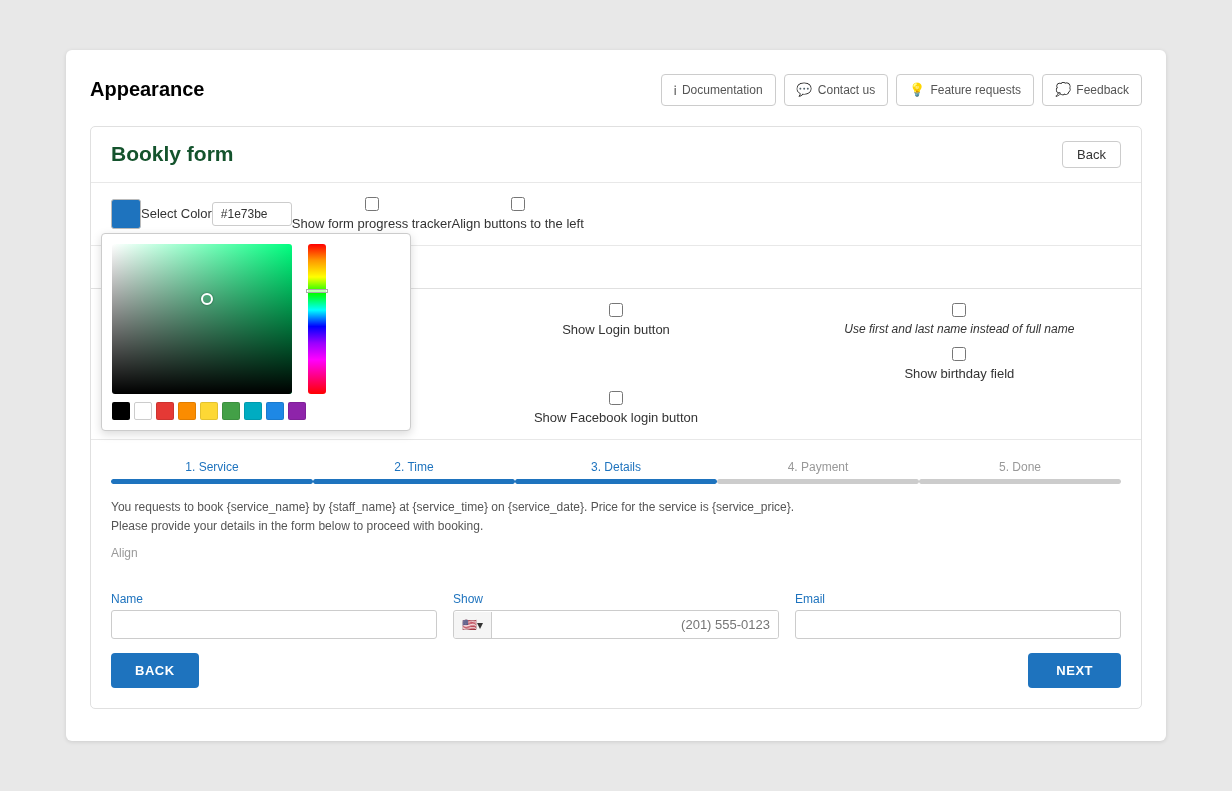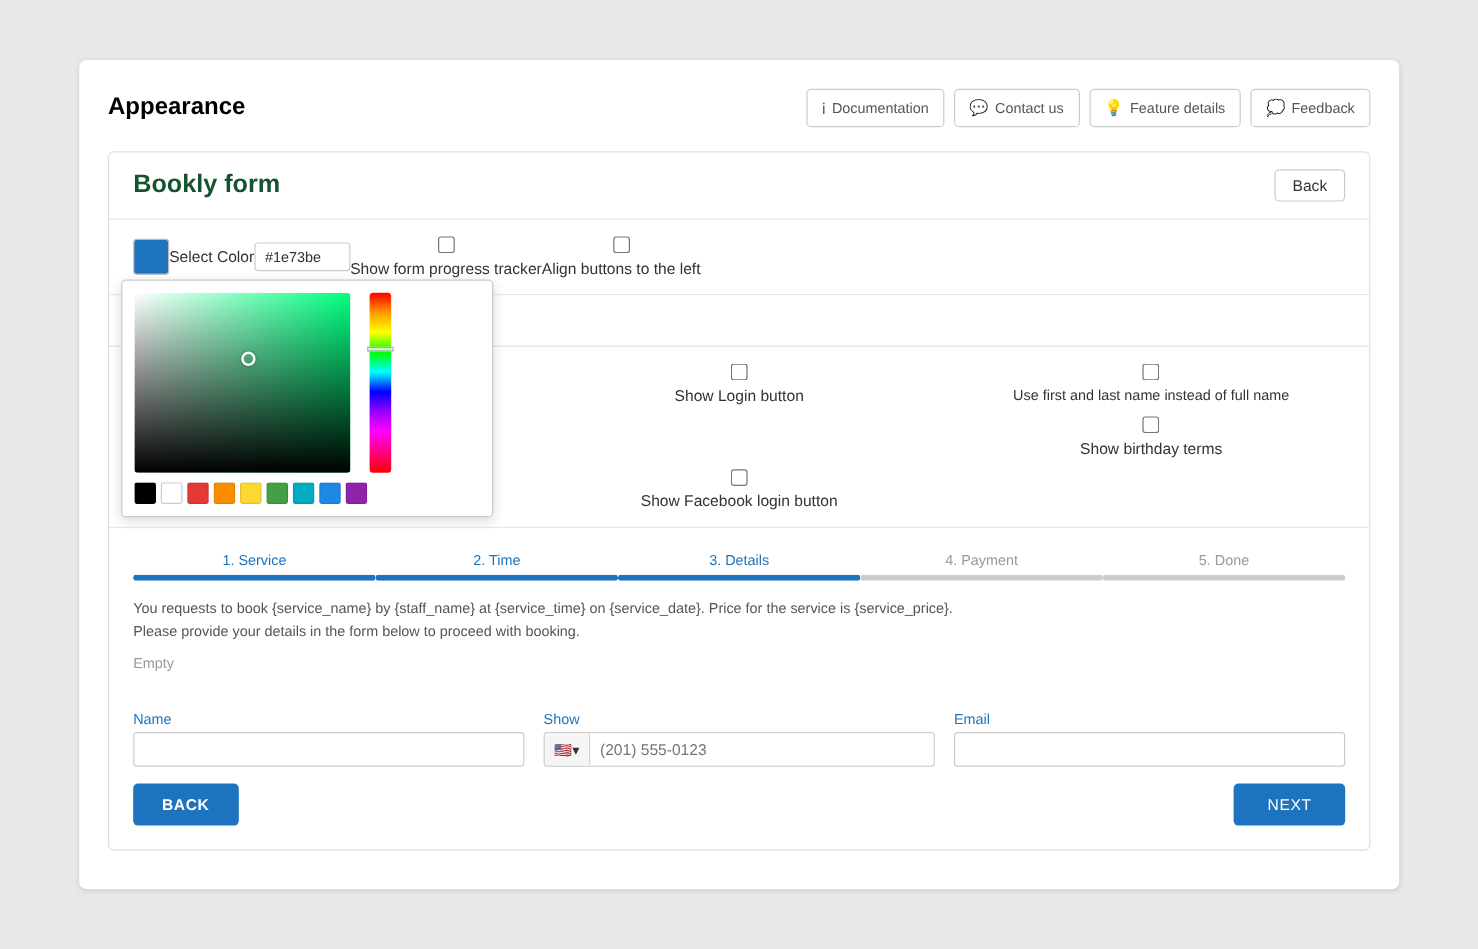--- a/index.html
+++ b/index.html
@@ -304,20 +304,21 @@
       background: #f5f5f5;
       border-right: 1px solid #ccc;
       font-size: 12px;
     }
     .phone-input {
       flex: 1;
       border: none;
       padding: 6px 8px;
       font-size: 13px;
       color: #999;
+      text-align: right;
     }
 
     .terms-row {
       display: flex;
       align-items: center;
       gap: 8px;
       margin-bottom: 24px;
     }
     .terms-checkbox {
       width: 16px;
@@ -349,21 +350,21 @@
       cursor: pointer;
       text-transform: uppercase;
     }
     .btn-next {
       background: #1e73be;
       color: #fff;
       border: none;
       border-radius: 4px;
       padding: 10px 28px;
       font-size: 13px;
-      font-weight: 400;
+      font-weight: 700;
       letter-spacing: 0.5px;
       cursor: pointer;
       text-transform: uppercase;
     }
   </style>
 </head>
 <body>
 
 <div class="outer-container">
 
@@ -373,21 +374,21 @@
       <button class="header-btn">
         <span class="header-btn-icon">ℹ</span>
         <span>Documentation</span>
       </button>
       <button class="header-btn">
         <span class="header-btn-icon">💬</span>
         <span>Contact us</span>
       </button>
       <button class="header-btn">
         <span class="header-btn-icon">💡</span>
-        <span>Feature details</span>
+        <span>Feature requests</span>
       </button>
       <button class="header-btn">
         <span class="header-btn-icon">💭</span>
         <span>Feedback</span>
       </button>
     </div>
   </div>
 
   <div class="card">
 
@@ -445,30 +446,30 @@
           <option value="ed">ed</option>
         </select>
         <span style="font-size:12px; color:#666;">box</span>
       </div>
       <label class="checkbox-label">
         <input type="checkbox" style="">
         <span>Show Login button</span>
       </label>
       <label class="checkbox-label">
         <input type="checkbox" style="">
-        <span style="font-size:12px;">Use first and last name instead of full name</span>
+        <span style="font-size:12px;font-style:italic;">Use first and last name instead of full name</span>
       </label>
       <label class="checkbox-label">
         <input type="checkbox" style="">
         <span>Email confirmation field</span>
       </label>
       <div></div>
       <label class="checkbox-label">
         <input type="checkbox" style="">
-        <span>Show birthday terms</span>
+        <span>Show birthday field</span>
       </label>
       <label class="checkbox-label">
         <input type="checkbox" style="">
         <span>Show address fields</span>
       </label>
       <label class="checkbox-label">
         <input type="checkbox" style="">
         <span>Show Facebook login button</span>
       </label>
     </div>
@@ -506,21 +507,21 @@
             <div class="progress-bar-fill fill-empty"></div>
           </div>
         </div>
       </div>
 
       <div class="booking-info">
         <div>You requests to book {service_name} by {staff_name} at {service_time} on {service_date}. Price for the service is {service_price}.</div>
         <div>Please provide your details in the form below to proceed with booking.</div>
       </div>
 
-      <div class="empty-label">Empty</div>
+      <div class="empty-label">Align</div>
 
       <div class="form-fields-row">
         <div class="form-field-group">
           <div class="field-label">Name</div>
           <input type="text" class="field-input" placeholder="" style="">
         </div>
         <div class="form-field-group">
           <div class="field-label">Show</div>
           <div class="phone-input-wrap">
             <span class="phone-flag">🇺🇸▾</span>

